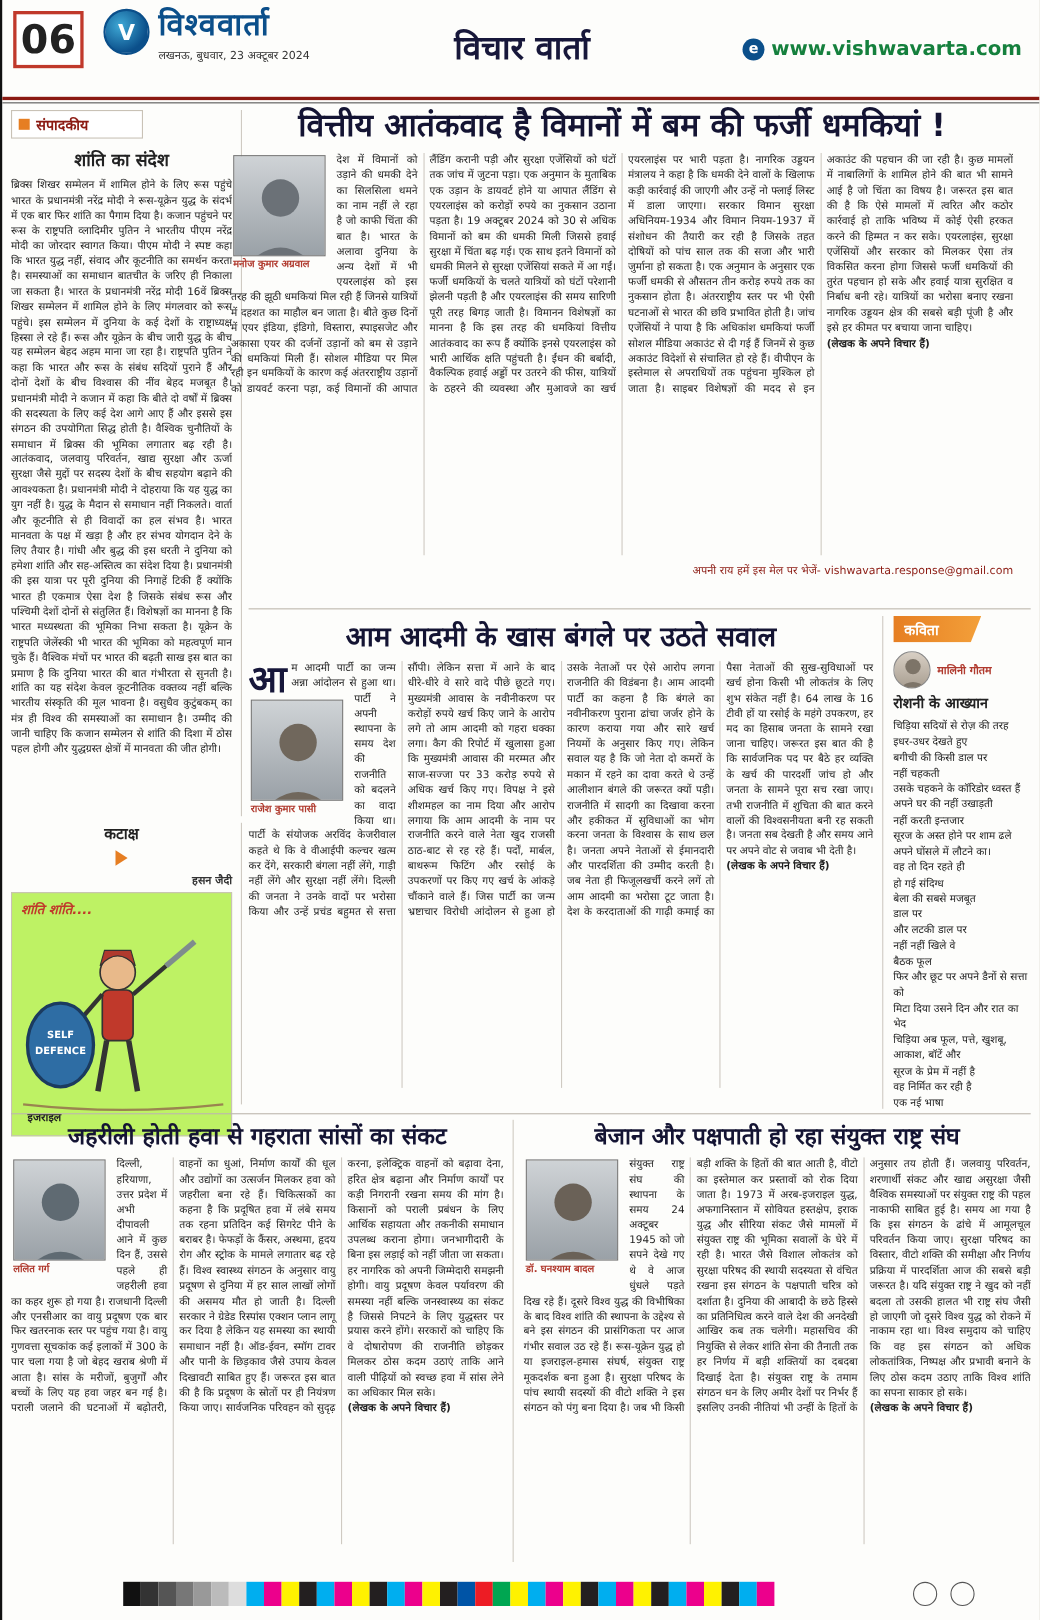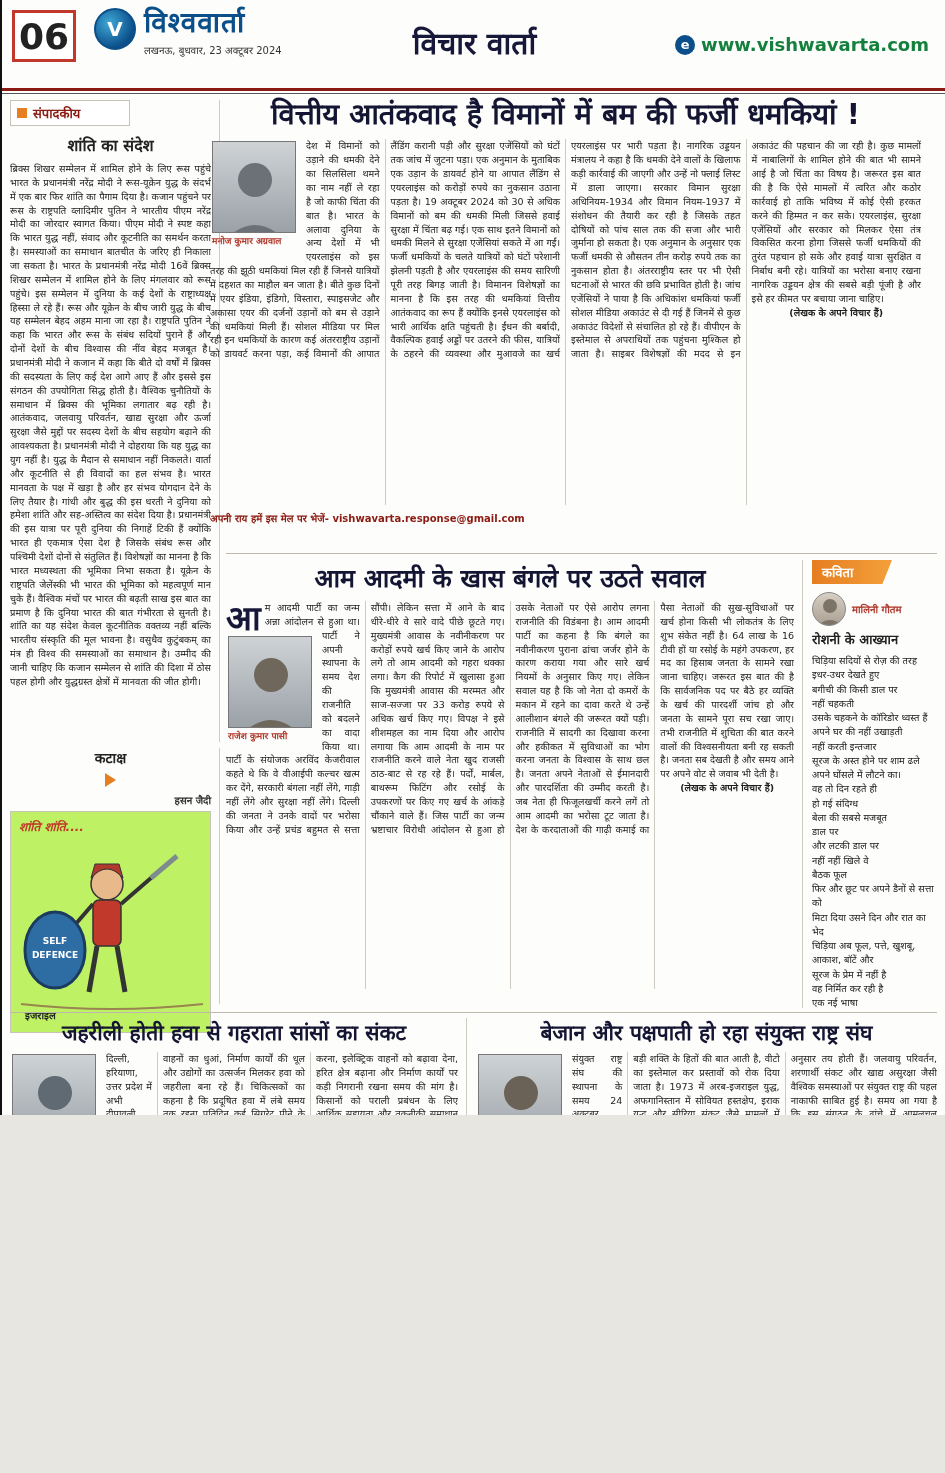--- a/index.html
+++ b/index.html
@@ -1,17 +1,17 @@
 <!DOCTYPE html>
 <html><head>
 <meta charset="utf-8">
 <style>
   * { margin:0; padding:0; box-sizing:border-box; }
   html,body { width:945px; background:#e8e6e0; font-family:"DejaVu Sans","Liberation Sans",sans-serif; }
-  .page { position:relative; width:945px; height:1115px; background:#fdfdfb; color:#1c1c1c; overflow:hidden; border-left:2px solid #111; }
+  .page { position:relative; width:945px; height:1473px; background:#fdfdfb; color:#1c1c1c; overflow:hidden; border-left:2px solid #111; }
 
   
   .masthead { position:absolute; left:0; top:0; width:945px; height:90px; }
   .pagenum-box { position:absolute; left:10px; top:10px; width:64px; height:52px; border:3px solid #c0392b; display:flex; align-items:center; justify-content:center; background:#fff; }
   .pagenum { font-size:36px; font-weight:bold; color:#222; }
   .logo-block { position:absolute; left:92px; top:8px; display:flex; gap:8px; align-items:flex-start; }
   .logo-circle { width:42px; height:42px; border-radius:50%; background:radial-gradient(circle at 35% 35%, #3fa9d6, #0b4f8a 70%); border:2px solid #0b4f8a; color:#fff; display:flex; align-items:center; justify-content:center; font-weight:bold; font-size:20px; }
   .masthead-name { font-size:28px; font-weight:bold; color:#0b4f8a; letter-spacing:1px; line-height:1.1; }
   .dateline { font-size:10px; color:#333; margin-top:4px; }
   .page-section-title { position:absolute; left:0; right:0; top:22px; text-align:center; font-size:30px; font-weight:bold; color:#17173a; }
@@ -23,21 +23,21 @@
 
   
   .body-text { font-size:9.5px; line-height:1.46; text-align:justify; color:#1f1f1f; overflow:hidden; }
   .cols-4 { column-count:4; column-gap:11px; column-rule:1px solid #cfcac2; }
   .cols-3 { column-count:3; column-gap:11px; column-rule:1px solid #cfcac2; }
   .headline { font-weight:bold; color:#141433; text-align:center; }
   .author-photo { float:left; width:86px; margin:2px 8px 4px 2px; }
   .photo-frame { width:84px; height:92px; background:linear-gradient(180deg,#cfd3d6,#9aa1a7); border:1px solid #777; position:relative; overflow:hidden; }
   .photo-frame svg { position:absolute; left:0; top:8px; }
   .photo-caption { font-size:9px; font-weight:bold; color:#b03a2e; margin-top:2px; }
-  .author-note { font-size:9.5px; font-weight:bold; color:#1f1f1f; text-align:center; }
+  .author-note { font-size:9.5px; font-weight:bold; color:#1f1f1f; text-align:left; }
 
   
   .editorial { position:absolute; left:8px; top:100px; width:210px; height:642px; border-right:1px solid #cfcac2; padding-right:8px; }
   .ed-label { display:flex; align-items:center; gap:6px; border:1px solid #c9c2b6; padding:3px 6px; width:120px; background:#fff; }
   .ed-label .sq { width:10px; height:10px; background:#e67e22; }
   .ed-label-text { font-size:13px; font-weight:bold; color:#8b1a12; }
   .ed-title { text-align:center; font-size:16px; font-weight:bold; color:#222; margin:8px 0 6px; }
   .ed-body { height:560px; }
 
   
@@ -47,21 +47,21 @@
   .kat-arrow { width:0; height:0; border-top:7px solid transparent; border-bottom:7px solid transparent; border-left:11px solid #e67e22; }
   .kat-artist { margin-left:auto; font-size:10px; font-weight:bold; color:#333; }
   .cartoon-box { width:100%; height:222px; background:#bef264; border:1px solid #c9c2b6; position:relative; overflow:hidden; }
   .cartoon-caption { position:absolute; left:8px; top:6px; font-size:12px; font-weight:bold; color:#c0392b; font-style:italic; }
   .cartoon-label { position:absolute; left:14px; bottom:10px; font-size:10px; font-weight:bold; color:#222; }
 
   
   .lead { position:absolute; left:208px; top:98px; width:711px; height:452px; }
   .lead .headline { font-size:29px; line-height:1.15; }
   .lead-body { margin-top:8px; height:366px; }
-  .email-note { margin-top:6px; text-align:left; font-size:10px; font-weight:bold; color:#8b1a12; }
+  .email-note { margin-top:6px; text-align:right; font-size:10px; font-weight:normal; color:#8b1a12; }
 
   .hdiv1 { position:absolute; left:224px; top:553px; width:711px; height:1px; background:#bdb7ad; }
 
   
   .middle { position:absolute; left:224px; top:560px; width:577px; height:448px; padding-right:8px; border-right:1px solid #cfcac2; }
   .middle .headline { font-size:25px; }
   .middle-body { margin-top:7px; height:388px; }
   .dropcap { float:left; font-size:34px; line-height:0.9; font-weight:bold; color:#17173a; padding:2px 4px 0 0; }
 
   

